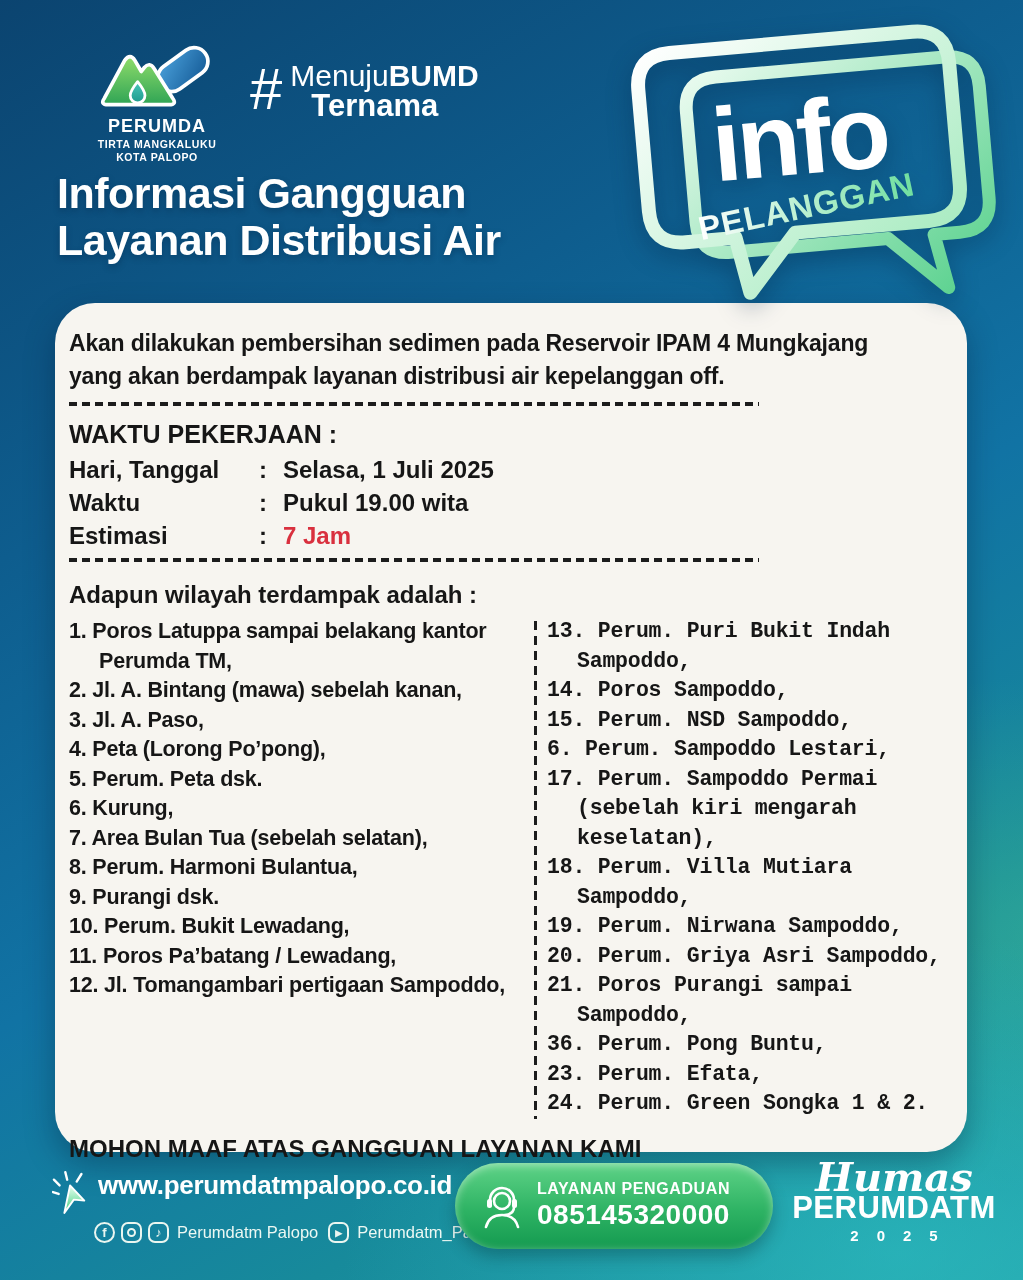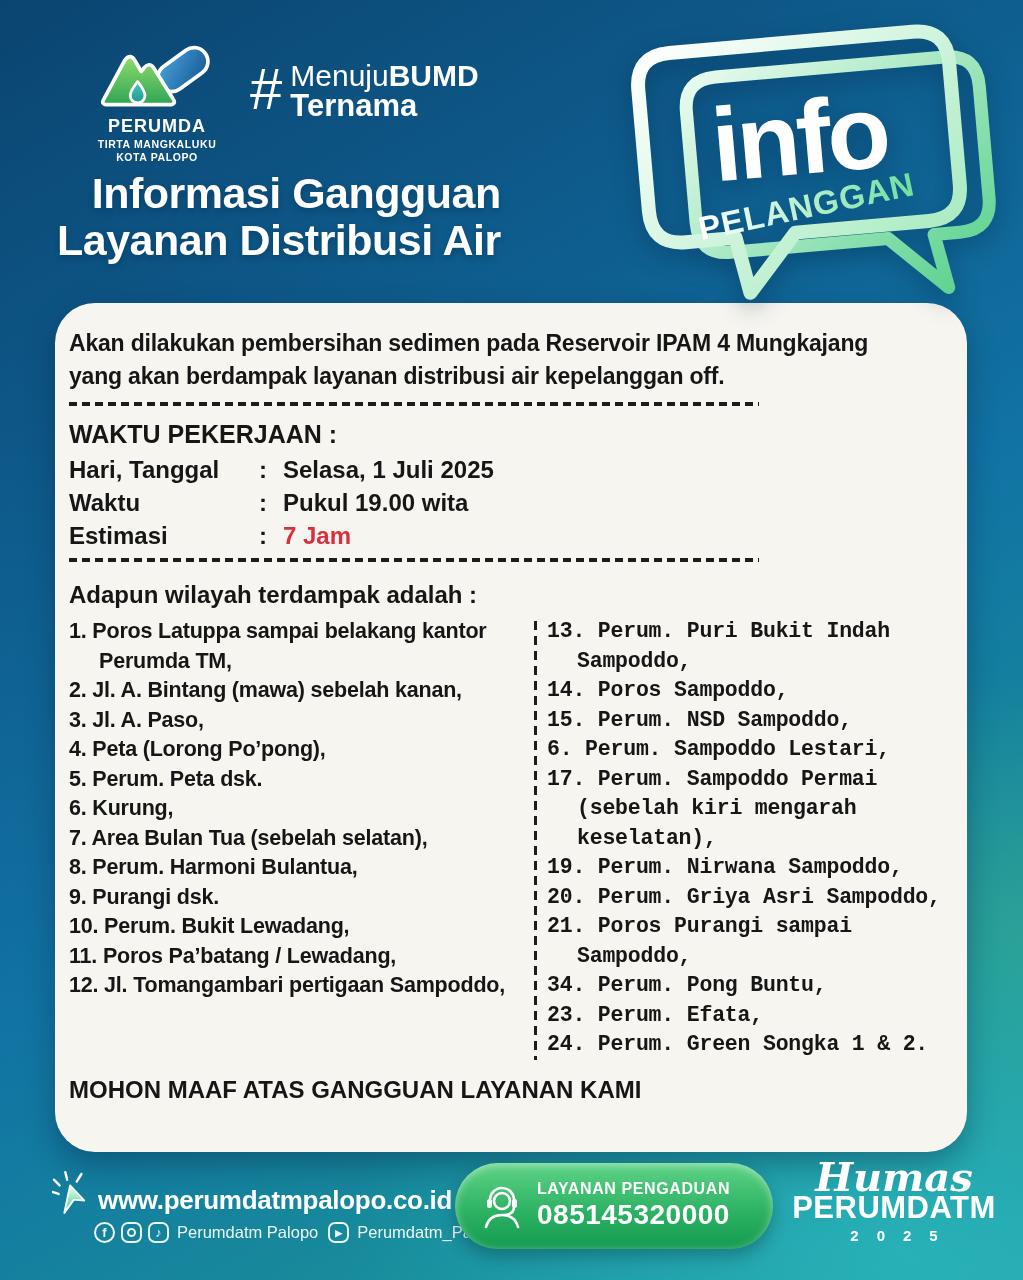--- a/index.html
+++ b/index.html
@@ -11,24 +11,24 @@
       linear-gradient(150deg,#0b4470 0%,#0e5d8e 30%,#1173a4 55%,#178a9b 78%,#23a0a8 100%);}
   
   .logo{position:absolute;left:62px;top:40px;width:190px;text-align:center;color:#fff;}
   .logo svg{display:block;margin:0 auto;}
   .logo-title{font-size:18px;font-weight:800;letter-spacing:1px;margin-top:2px;}
   .logo-sub{font-size:10.5px;font-weight:700;letter-spacing:.6px;margin-top:1px;}
   .hashtag{position:absolute;left:250px;top:60px;display:flex;color:#fff;align-items:flex-start;}
   .hash{font-size:58px;line-height:58px;font-weight:400;margin-right:8px;}
   .hash-l1{font-size:30px;line-height:32px;font-weight:300;}
   .hash-l1 b{font-weight:800;}
-  .hash-l2{font-size:31px;line-height:32px;font-weight:800;margin-top:-2px;}
+  .hash-l2{font-size:31px;line-height:32px;font-weight:800;margin-top:-2px;margin-left:21px;}
   .headline{position:absolute;left:57px;top:170px;margin:0;color:#fff;
     font-size:43px;line-height:47px;font-weight:800;letter-spacing:-.5px;
-    text-shadow:0 3px 6px rgba(0,35,65,.35);text-align:right;}
+    text-shadow:0 3px 6px rgba(0,35,65,.35);}
   .bubble{position:absolute;left:628px;top:20px;z-index:5;
     filter:drop-shadow(0 8px 12px rgba(0,30,60,.35));}
   
   .card{position:absolute;left:55px;top:303px;width:912px;height:849px;box-sizing:border-box;
     background:#f7f5f0;border-radius:40px;padding:24px 14px 0 14px;color:#161616;
     box-shadow:0 12px 30px rgba(0,25,55,.35);}
   .intro{font-size:23px;line-height:33px;font-weight:700;width:856px;letter-spacing:-.2px;}
   .dash{height:4px;width:690px;margin-top:9px;
     background:repeating-linear-gradient(90deg,#1c1c1c 0 8px,transparent 8px 13px);}
   .sched-title{font-size:25px;font-weight:800;line-height:30px;margin-top:13px;}
@@ -43,21 +43,21 @@
   .col-left{width:455px;}
   .col-right{flex:1;font-family:Liberation Mono, monospace;}
   .vsep{width:3px;margin:4px 10px 0 10px;align-self:stretch;
     background:repeating-linear-gradient(180deg,#1c1c1c 0 9px,transparent 9px 15px);}
   .area-item{font-size:21.5px;line-height:29.5px;font-weight:700;letter-spacing:-.2px;
     padding-left:30px;text-indent:-30px;}
   .warning{margin-top:20px;width:600px;font-size:23px;line-height:30px;font-weight:800;color:#d9303e;}
   .apology{margin-top:16px;font-size:24px;line-height:28px;font-weight:800;}
   
   .web-block{position:absolute;left:52px;top:1170px;color:#fff;}
-  .web-row{display:flex;align-items:flex-end;}
+  .web-row{display:flex;align-items:flex-start;}
   .web-row svg{margin-right:8px;}
   .website{font-size:26px;font-weight:800;letter-spacing:-.3px;}
   .social-row{display:flex;align-items:center;margin-top:6px;margin-left:42px;}
   .sicon{width:21px;height:21px;border:2px solid #eaf6f0;border-radius:7px;margin-right:6px;
     display:flex;align-items:center;justify-content:center;
     font-size:13px;font-weight:700;color:#eaf6f0;box-sizing:border-box;}
   .sicon.round{border-radius:50%;}
   .insta-dot{width:9px;height:9px;border:2px solid #eaf6f0;border-radius:50%;box-sizing:border-box;}
   .play{font-size:9px;}
   .handle{font-size:16.5px;font-weight:500;color:#ecf8f3;margin:0 10px 0 2px;}
@@ -179,24 +179,25 @@
         <div class="area-item">11. Poros Pa’batang / Lewadang,</div>
         <div class="area-item">12. Jl. Tomangambari pertigaan Sampoddo,</div>
       </div>
       <div class="vsep"></div>
       <div class="col-right">
         <div class="area-item">13. Perum. Puri Bukit Indah Sampoddo,</div>
         <div class="area-item">14. Poros Sampoddo,</div>
         <div class="area-item">15. Perum. NSD Sampoddo,</div>
         <div class="area-item">6. Perum. Sampoddo Lestari,</div>
         <div class="area-item">17. Perum. Sampoddo Permai (sebelah kiri mengarah keselatan),</div>
+        <div class="area-item">18. Perum. Villa Mutiara Sampoddo,</div>
         <div class="area-item">19. Perum. Nirwana Sampoddo,</div>
         <div class="area-item">20. Perum. Griya Asri Sampoddo,</div>
         <div class="area-item">21. Poros Purangi sampai Sampoddo,</div>
-        <div class="area-item">34. Perum. Pong Buntu,</div>
+        <div class="area-item">36. Perum. Pong Buntu,</div>
         <div class="area-item">23. Perum. Efata,</div>
         <div class="area-item">24. Perum. Green Songka 1 &amp; 2.</div>
       </div>
     </div>
 
     <div class="apology">MOHON MAAF ATAS GANGGUAN LAYANAN KAMI</div>
   </main>
 
   <div class="web-block">
     <div class="web-row">

